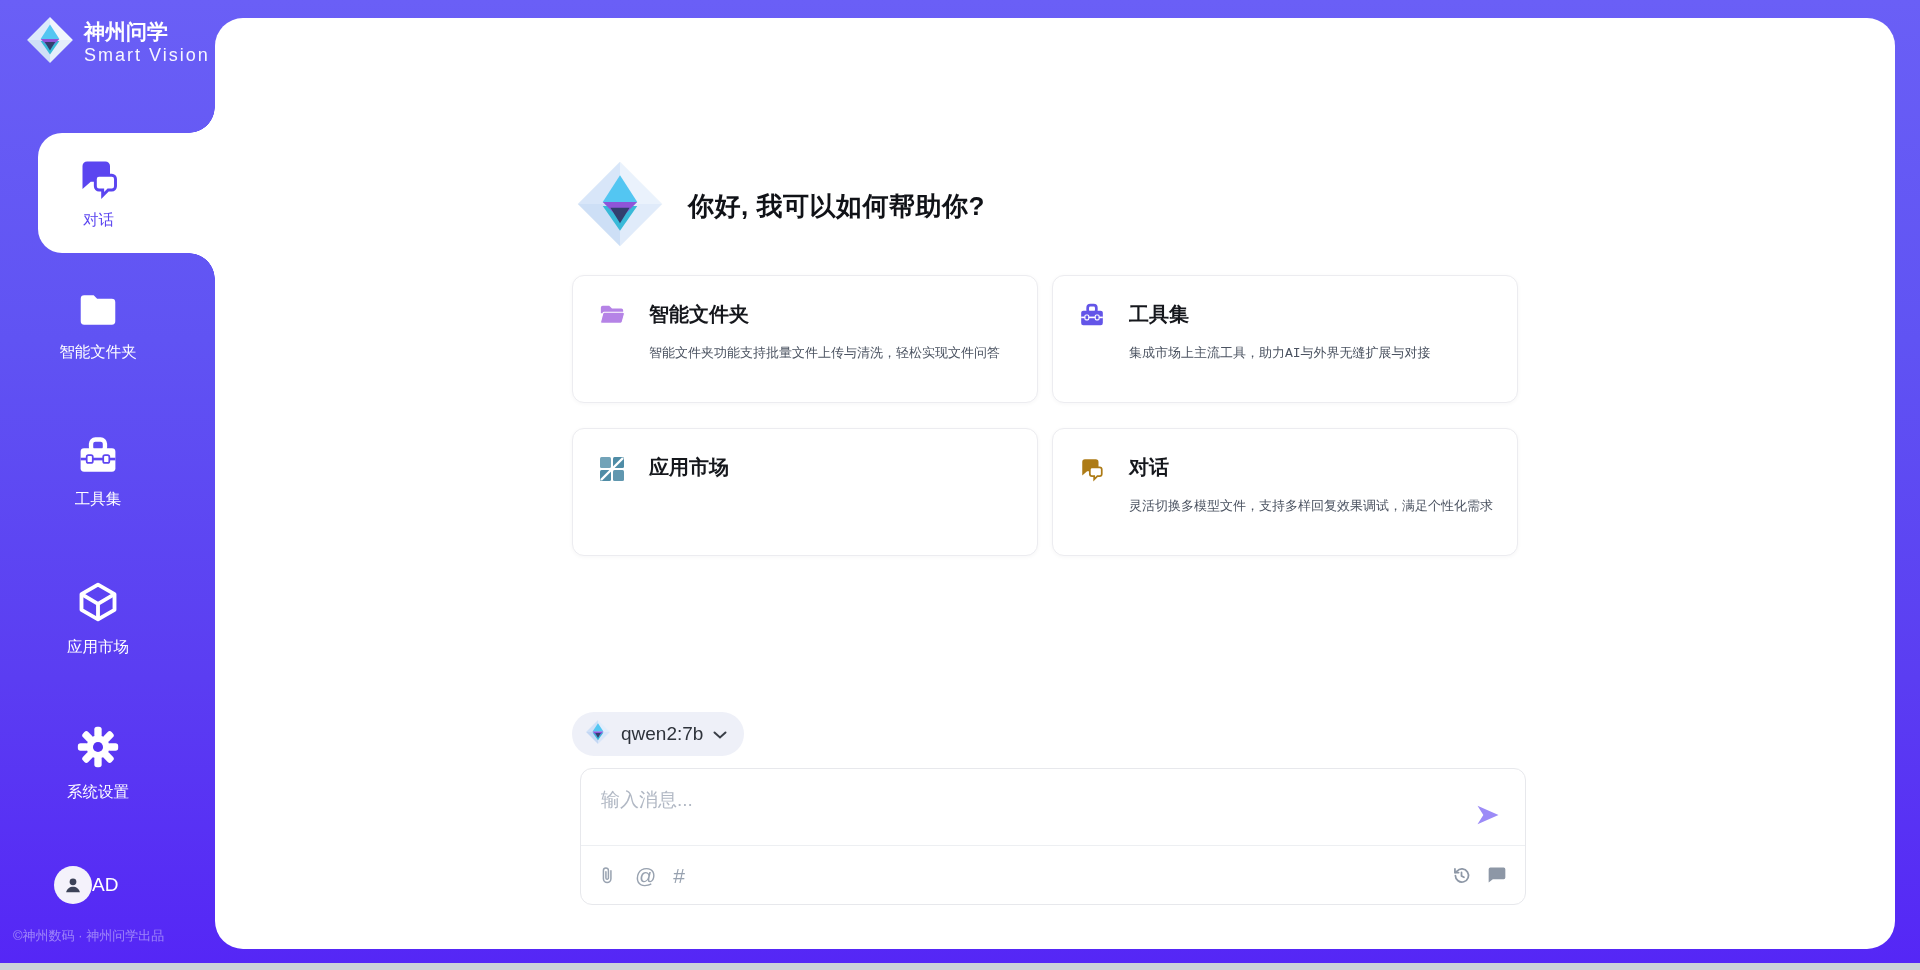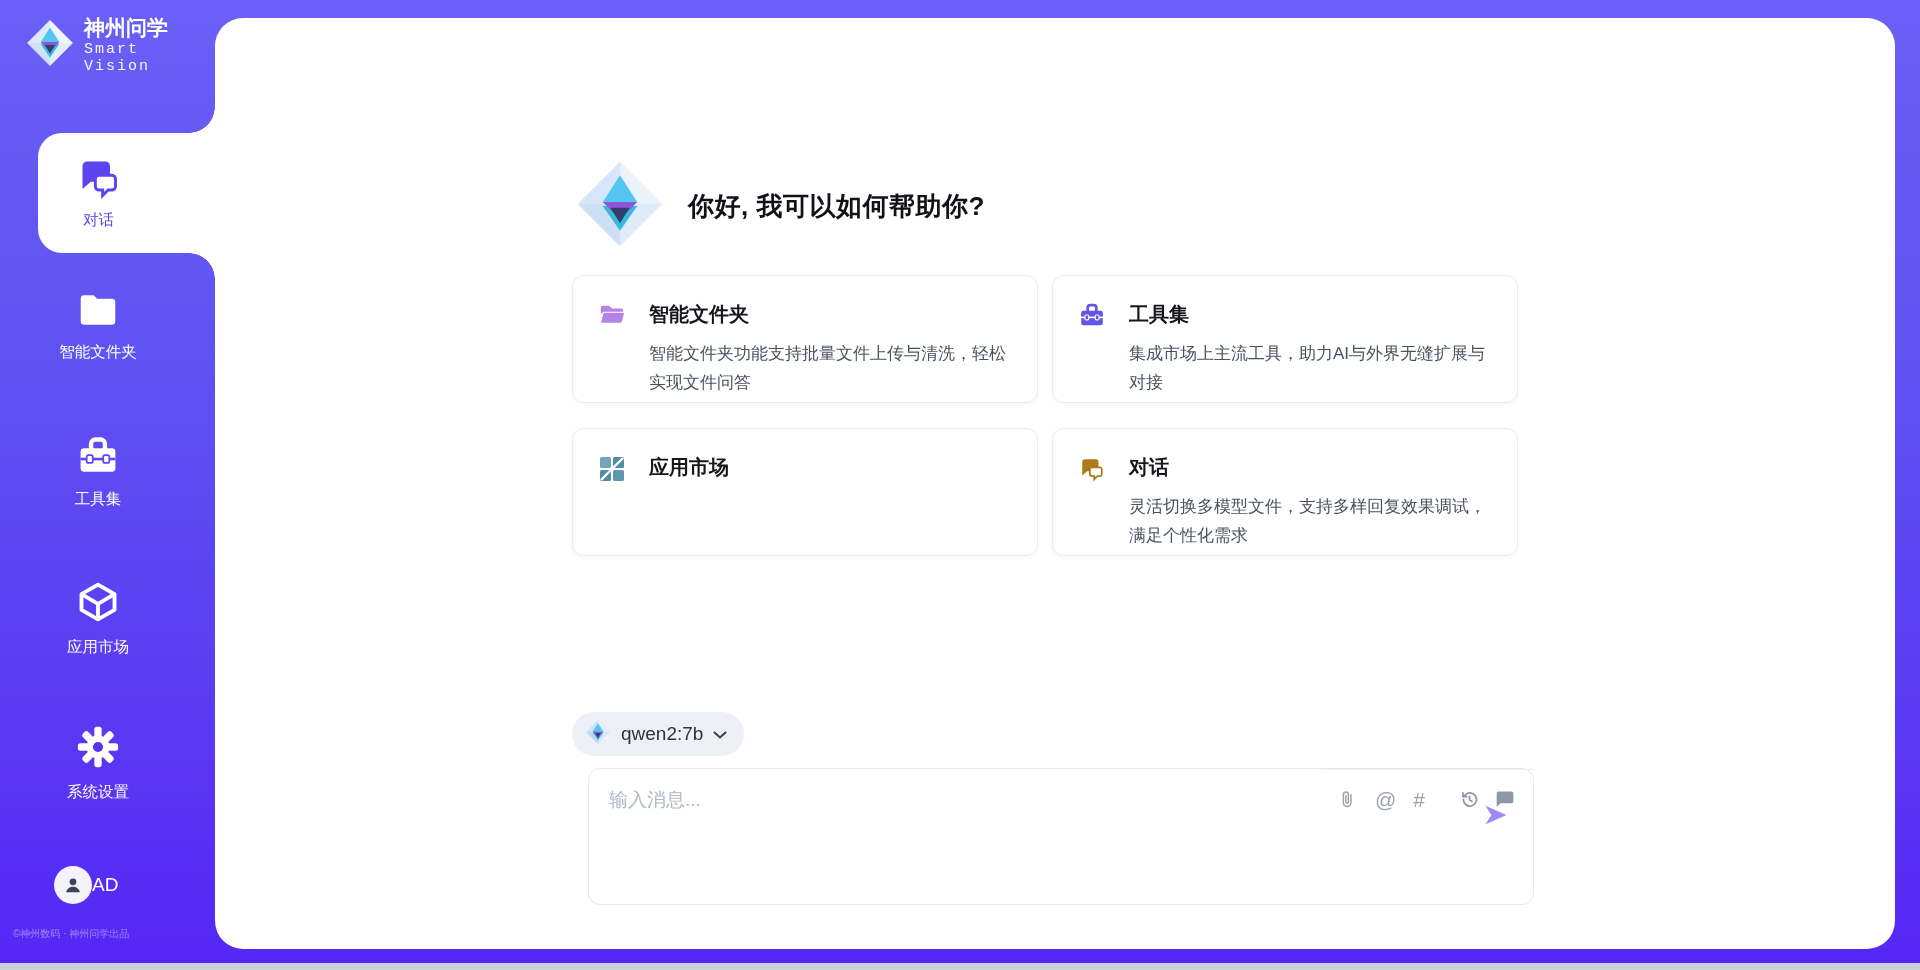--- a/index.html
+++ b/index.html
@@ -21,21 +21,21 @@
     position:absolute; left:215px; top:18px; right:25px; bottom:21px;
     background:#ffffff; border-radius:28px; z-index:2;
   }
   .container { position:absolute; left:357px; top:0; width:946px; height:100%; }
 
   
   .sidebar { position:absolute; left:0; top:0; width:215px; height:963px; z-index:3;border-radius:20px; }
 
   .brand { position:absolute; left:25px; top:15px; display:flex; align-items:center; gap:9px; }
   .brand-text .brand-name { color:#fff; font-size:21px; font-weight:700; line-height:26px; }
-  .brand-text .brand-sub { color:rgba(255,255,255,.95); font-size:15px; letter-spacing:2px;font-family:Liberation Mono, monospace; }
+  .brand-text .brand-sub { color:rgba(255,255,255,.95); font-size:18px; letter-spacing:2px; }
 
   .nav-tab {
     position:absolute; left:38px; top:133px; width:177px; height:120px;
     background:#fff; border-radius:24px 0 0 24px;
     display:flex; flex-direction:column; align-items:center; justify-content:center;
     gap:6px; padding-right:56px; cursor:pointer; z-index:4;
   }
   .nav-tab::before {
     content:""; position:absolute; right:0; top:-26px; width:26px; height:26px;
     background:radial-gradient(circle 26px at 0 0, rgba(0,0,0,0) 25.5px, #fff 26px);
@@ -53,53 +53,53 @@
   }
   .nav-item .nav-label { color:#ffffff; font-size:15.5px; }
   .nav-item-1 { top:291px; }
   .nav-item-2 { top:436px; }
   .nav-item-3 { top:580px; }
   .nav-item-4 { top:725px; }
 
   .user-row { position:absolute; left:54px; top:866px; display:flex; align-items:center; gap:0; cursor:pointer; }
   .avatar { width:38px; height:38px; border-radius:50%; background:#f4f2fb; display:flex; align-items:center; justify-content:center; }
   .user-name { color:#fff; font-size:19px; }
-  .side-footer { position:absolute; left:13px; top:927px; color:rgba(255,255,255,.42); font-size:10px; white-space:nowrap; }
+  .side-footer { position:absolute; left:13px; top:927px; color:rgba(255,255,255,.42); font-size:13px; white-space:nowrap; }
 
   
   .hero { position:absolute; left:2px; top:140px; display:flex; align-items:center; gap:22px; }
   .hero-title { font-size:26px; font-weight:700; color:#101217; letter-spacing:.5px; }
 
   
   .cards {
     position:absolute; left:0; top:257px; width:946px;
     display:grid; grid-template-columns:466px 466px; column-gap:14px; row-gap:25px;
   }
   .card {
     height:128px; background:#fff; border:1px solid #ececf0; border-radius:12px;
     box-shadow:0 1px 4px rgba(25,25,60,.04);
     padding:25px 22px 0 26px; display:flex; gap:24px; align-items:flex-start; cursor:pointer;
   }
   .card-icon { flex:0 0 26px; margin-top:2px; }
   .card-title { font-size:20px; font-weight:700; color:#15171c; margin-bottom:11px; }
-  .card-desc { font-size:17px; color:#4a5260; line-height:29px; }
+  .card-desc { font-size:13px; color:#4a5260; line-height:29px;font-family:Liberation Mono, monospace; }
 
   
   .model-pill {
     position:absolute; left:0; top:694px; height:44px; border-radius:22px;
     background:#eef0f8; display:inline-flex; align-items:center; gap:10px;
     padding:0 17px 0 13px; cursor:pointer;
   }
   .model-name { font-size:19px; color:#2e333b; }
 
   
   .composer {
-    position:absolute; left:16px; top:750px; width:946px; height:137px;
+    position:absolute; left:8px; top:750px; width:946px; height:137px;
     border:1px solid #e7e8ec; border-radius:12px; background:#fff;
-    display:flex; flex-direction:row;
+    display:flex; flex-direction:column;
   }
   .composer-input {
     flex:1; border:none; outline:none; resize:none; background:transparent;
     padding:18px 70px 0 20px; font-size:19px; color:#333;
     font-family:"Liberation Sans","DejaVu Sans",sans-serif;
   }
   .composer-input::placeholder { color:#b1b8c4; }
   .send-btn { position:absolute; right:22px; top:32px; width:30px; height:30px; border:none; background:transparent; cursor:pointer; padding:0; }
   .composer-bar {
     height:59px; border-top:1px solid #edeff2; display:flex; align-items:center;

